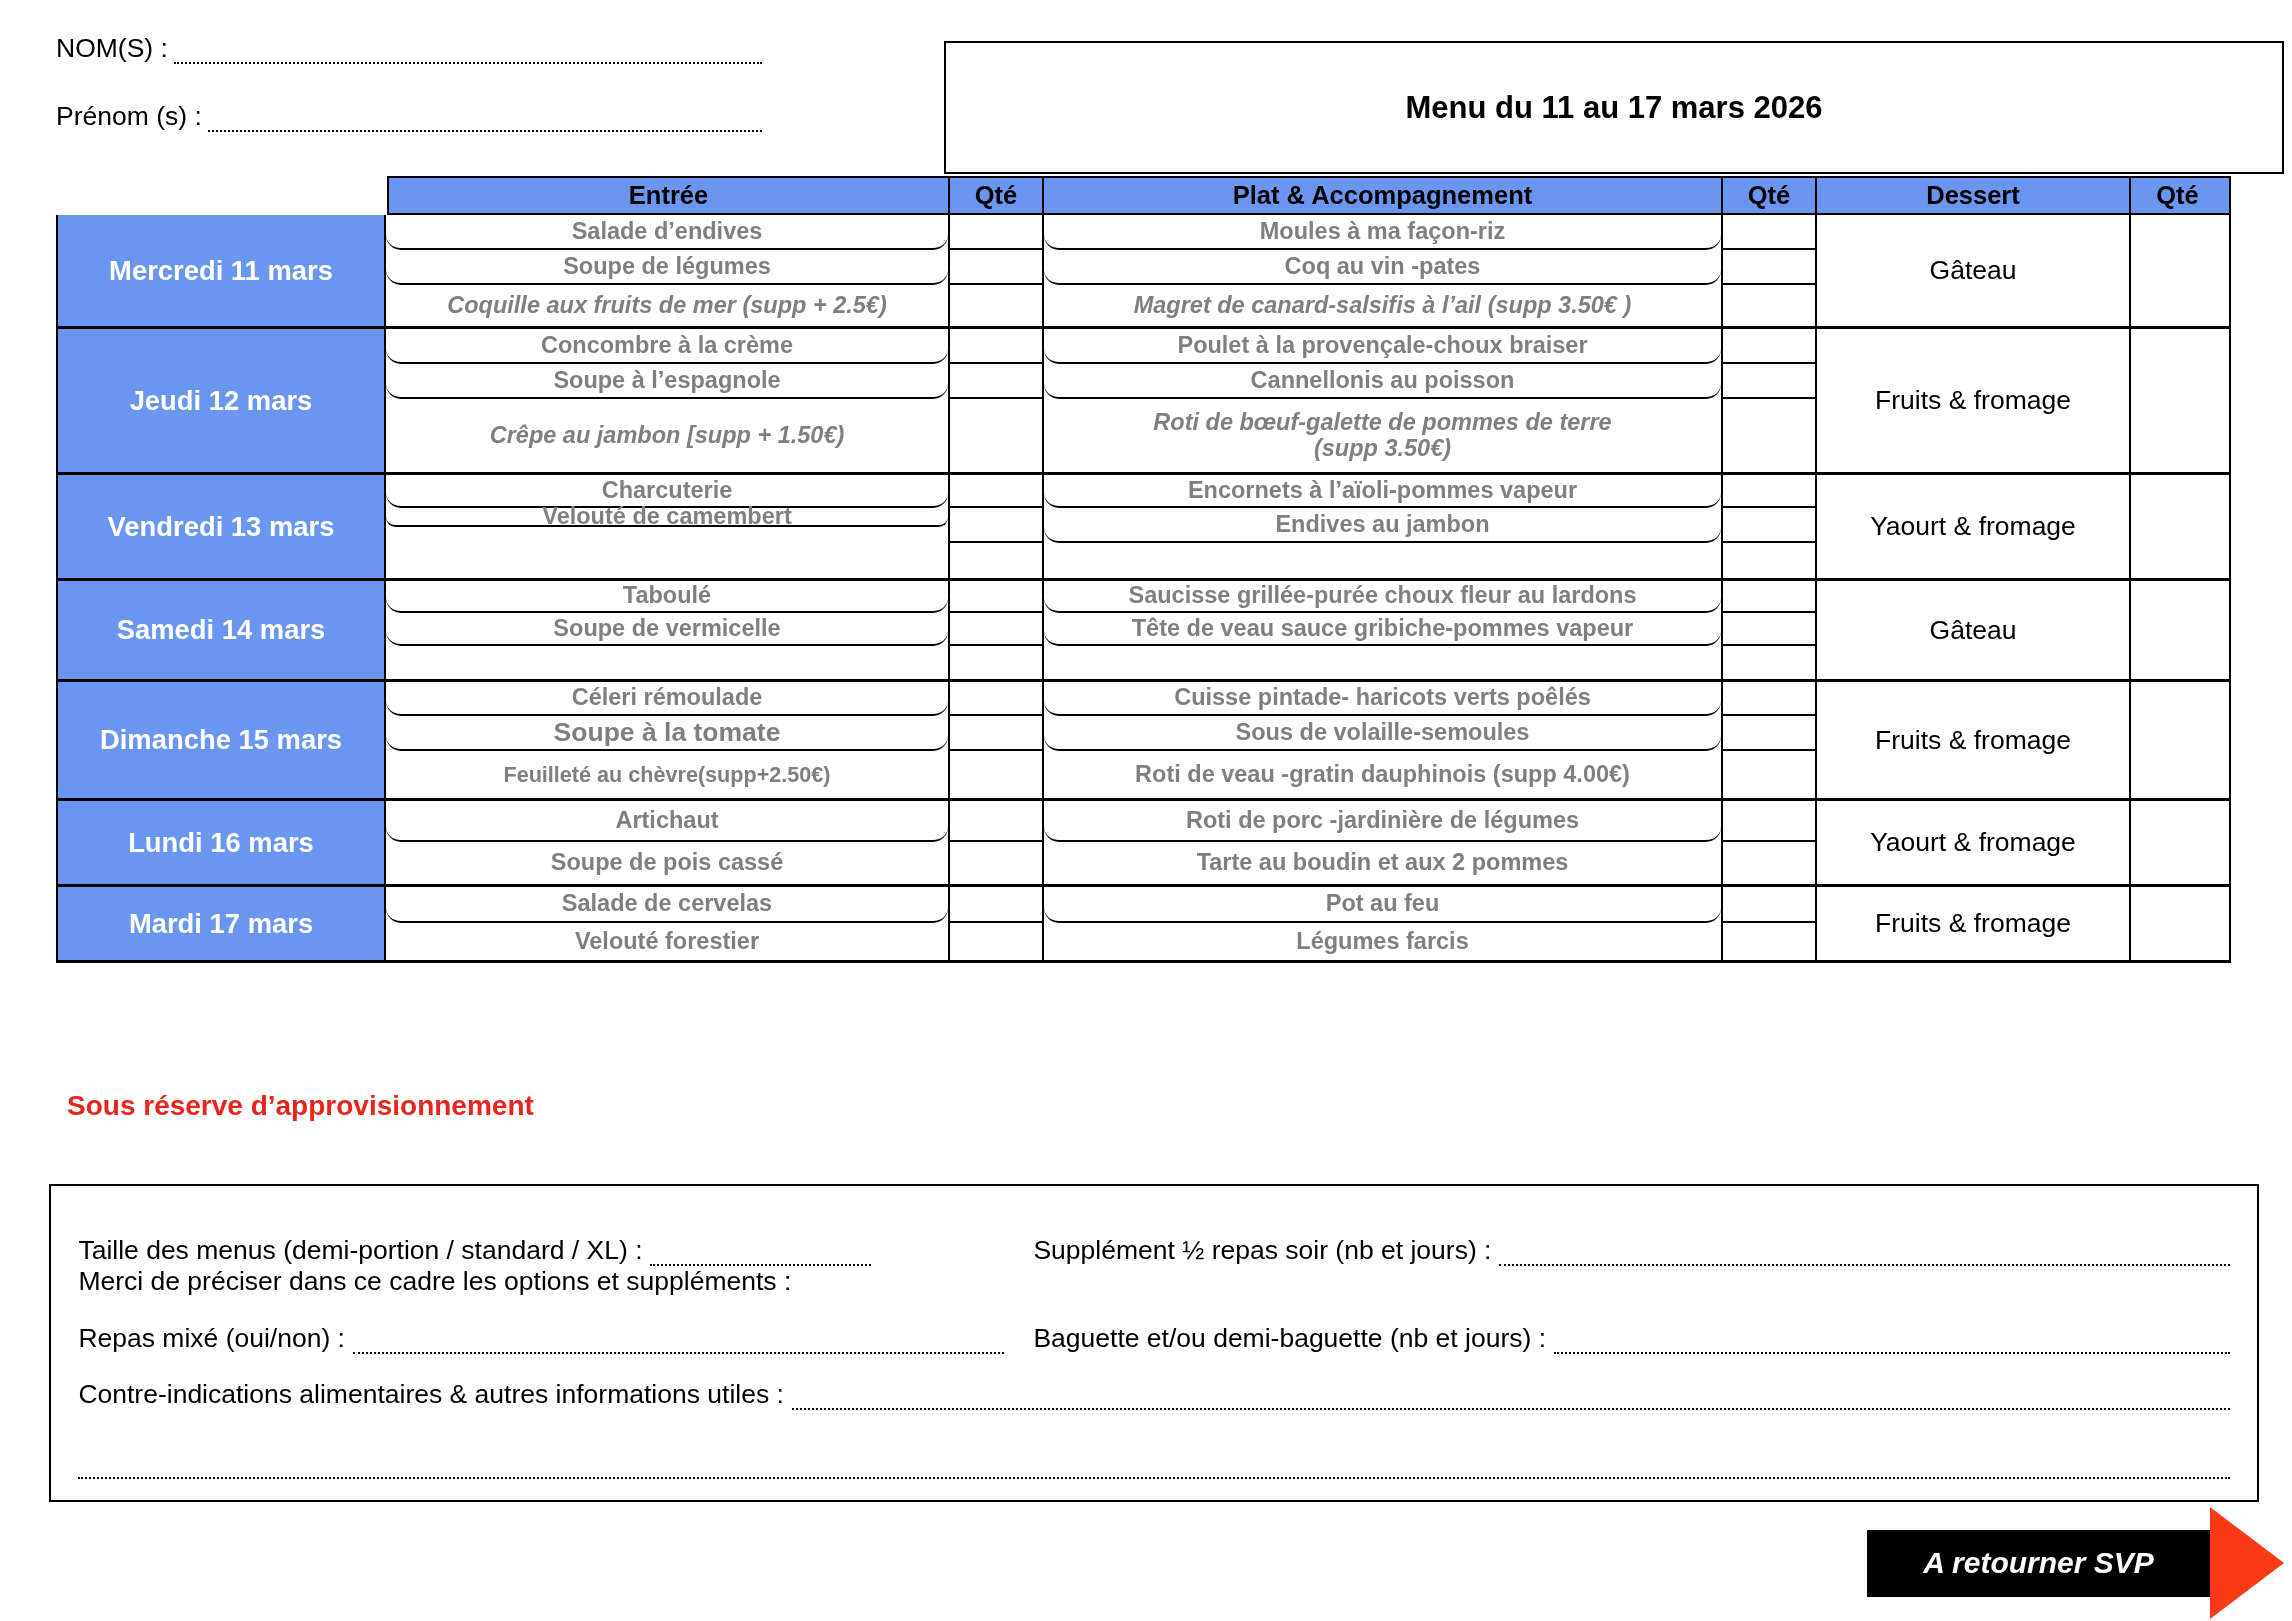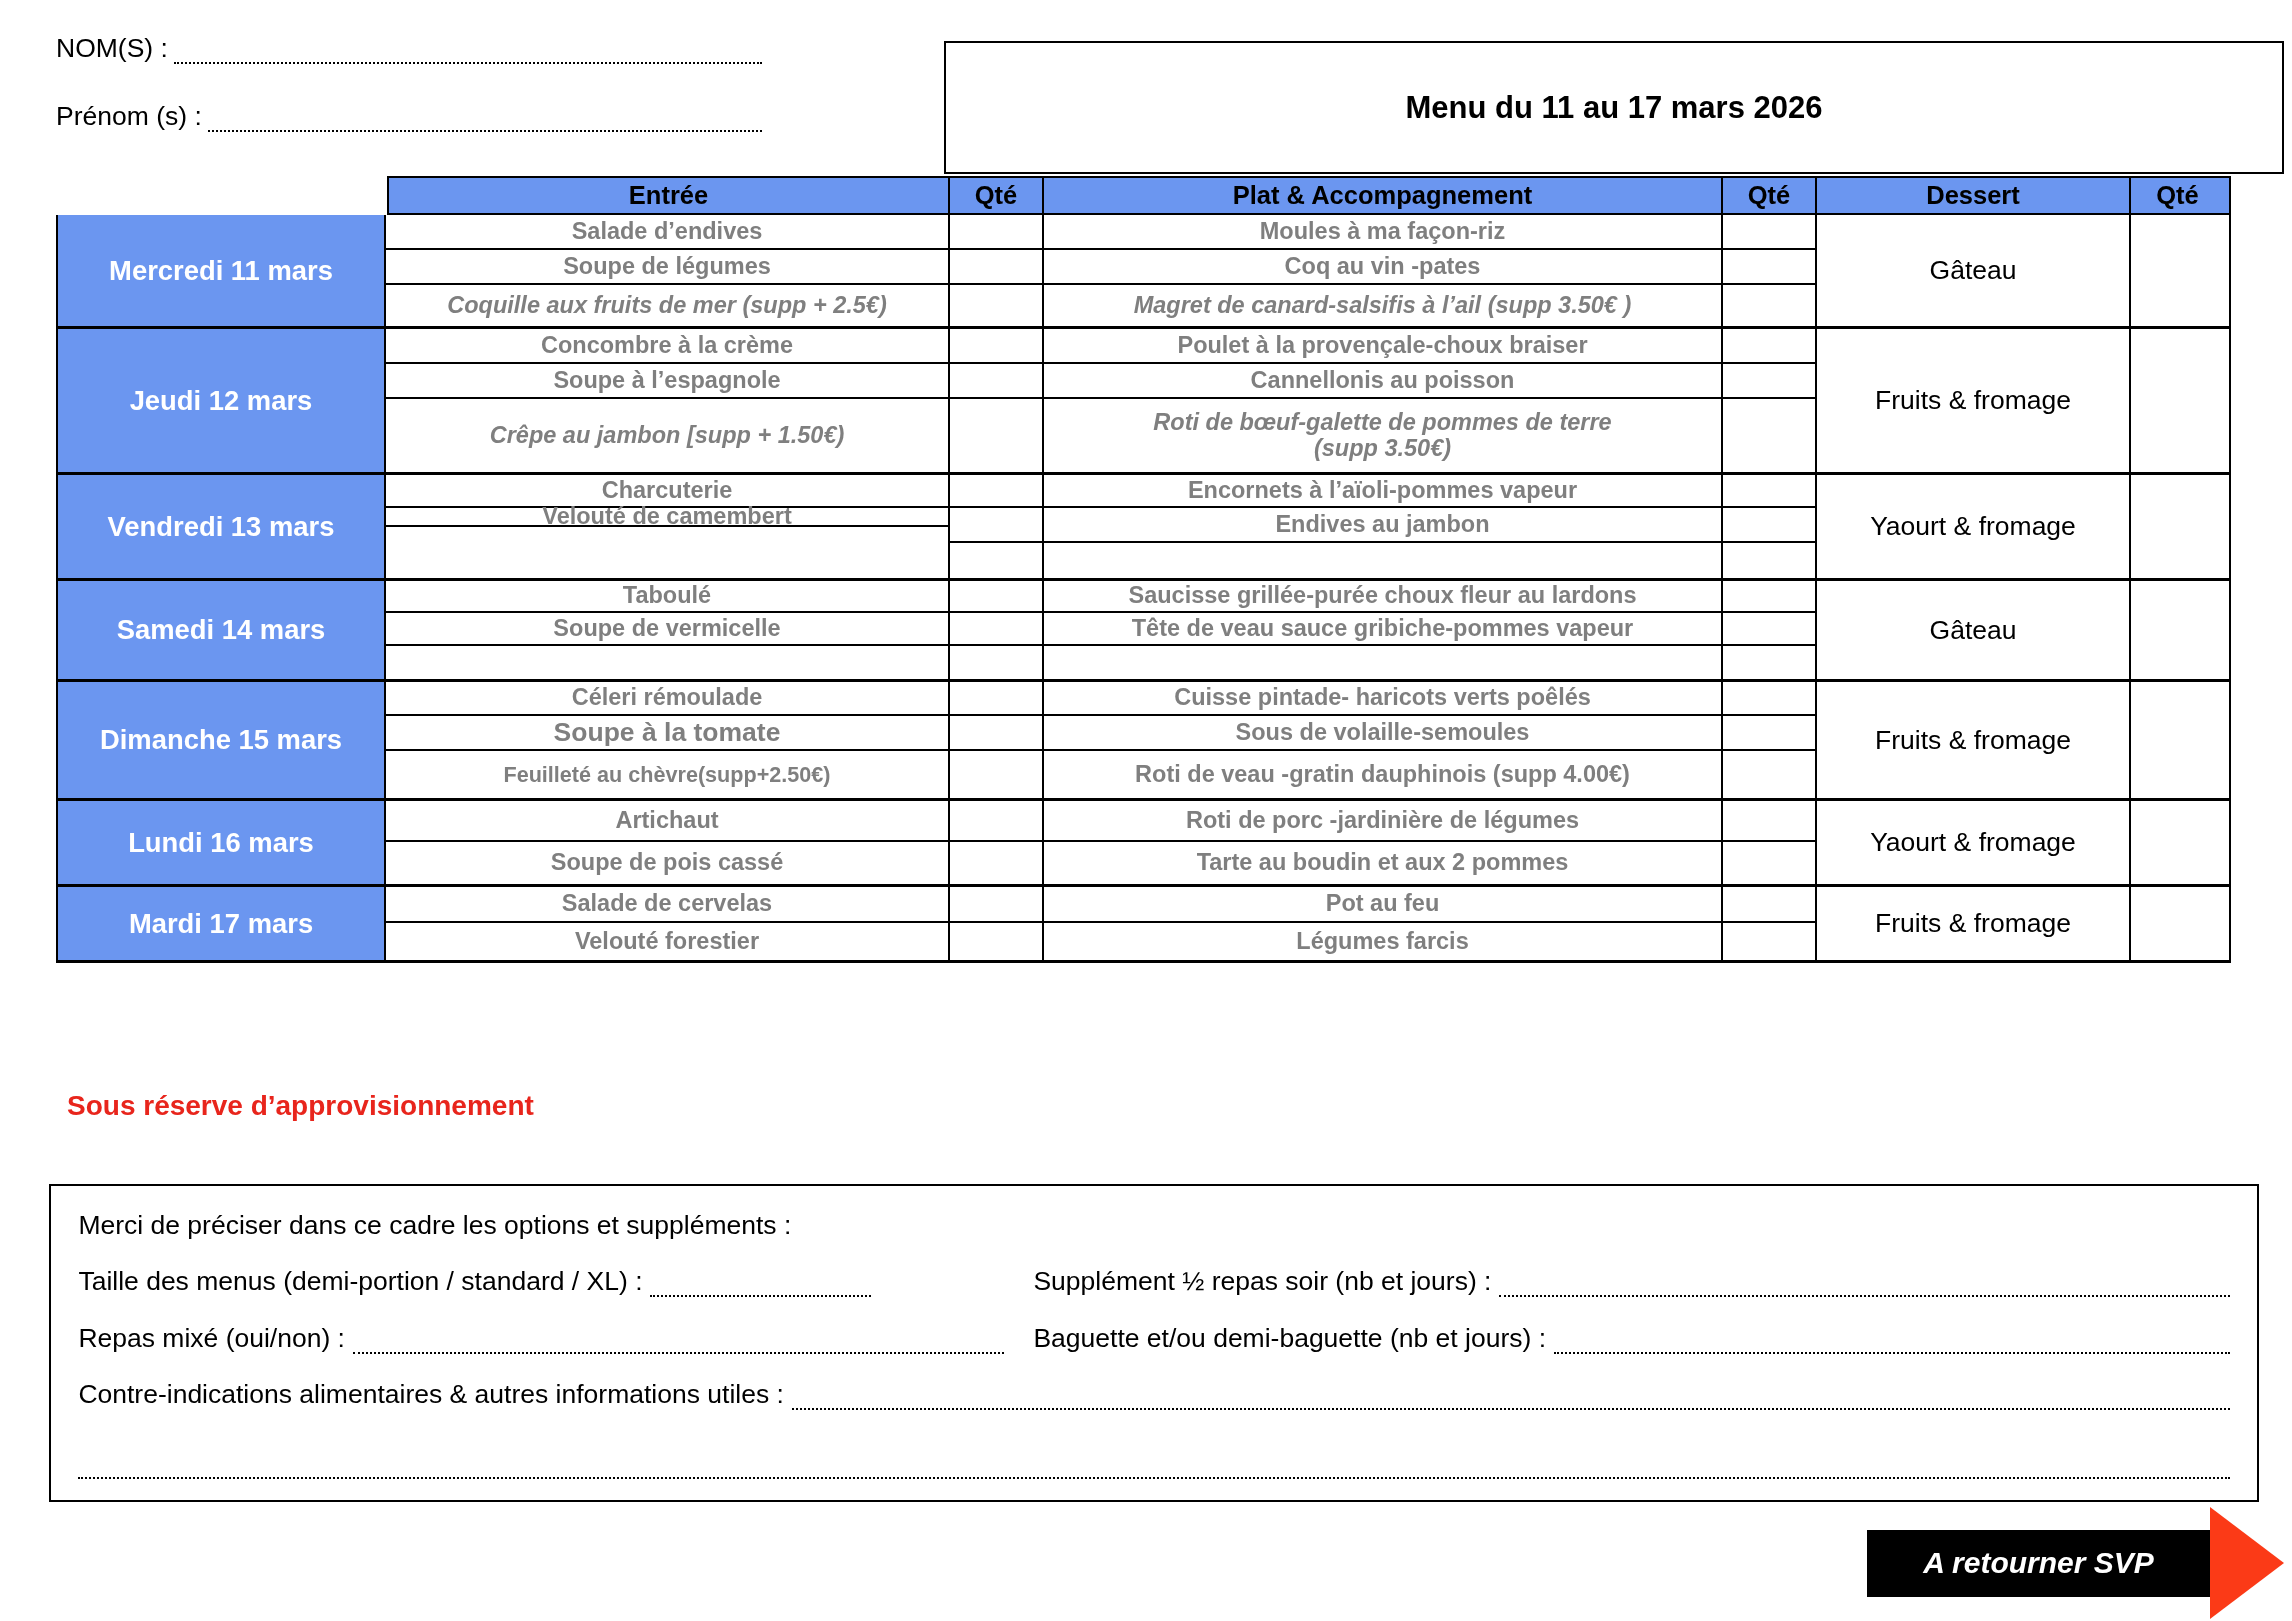--- a/index.html
+++ b/index.html
@@ -28,21 +28,21 @@
   .day-block{display:flex;border-left:2.9px solid #000;border-right:2.9px solid #000;border-bottom:3.9px solid #000;
     box-sizing:border-box;background:#fff;}
   .day-cell{width:328px;background:#6b96f0;color:#fff;font-weight:bold;font-size:27.4px;display:flex;
     align-items:center;justify-content:center;border-right:2.9px solid #000;box-sizing:border-box;text-align:center;}
   .col{display:flex;flex-direction:column;border-right:2.9px solid #000;box-sizing:border-box;}
   .entree-col{width:564px;}
   .qte-col{width:94px;}
   .plat-col{width:679px;}
   .cell{border-bottom:2.9px solid #000;box-sizing:border-box;display:flex;align-items:center;justify-content:center;}
   .col > .cell:last-child{border-bottom:none;}
-  .menu-cell{color:#7f7f7f;font-weight:bold;font-size:23.5px;text-align:center;line-height:1.1;}
+  .menu-cell{color:#7f7f7f;font-weight:bold;font-size:23.5px;text-align:center;line-height:1.1;border-radius:15px;}
   .italic{font-style:italic;}
   .dessert-cell{width:314px;border-right:2.9px solid #000;box-sizing:border-box;display:flex;align-items:center;
     justify-content:center;font-size:26.5px;text-align:center;}
   .qte-dessert{width:96px;box-sizing:border-box;}
 
   
   .reserve-note{position:absolute;left:67px;top:1090px;color:#e8251c;font-weight:bold;font-size:28px;}
 
   
   .options-box{position:absolute;left:49px;top:1184px;width:2210px;height:318px;border:2.9px solid #000;
@@ -266,33 +266,33 @@
       </div>
       <div class="dessert-cell">Fruits &amp; fromage</div>
       <div class="qte-dessert"></div>
     </div>
 
   </div>
 
   <div class="reserve-note">Sous réserve d’approvisionnement</div>
 
   <div class="options-box">
-    <div class="opt-row first">
-      <span class="opt-label">Merci de préciser dans ce cadre les options et suppléments :</span>
-    </div>
     <div class="opt-row">
       <span class="opt-left">
         <span class="opt-label">Taille des menus (demi-portion / standard / XL) :</span>
         <span class="dots-short"></span>
       </span>
       <span class="opt-right">
         <span class="opt-label">Supplément ½ repas soir (nb et jours)  :</span>
         <span class="dots-flex"></span>
       </span>
     </div>
+    <div class="opt-row first">
+      <span class="opt-label">Merci de préciser dans ce cadre les options et suppléments :</span>
+    </div>
     <div class="opt-row">
       <span class="opt-left">
         <span class="opt-label">Repas mixé (oui/non) :</span>
         <span class="dots-flex"></span>
       </span>
       <span class="opt-right">
         <span class="opt-label">Baguette et/ou demi-baguette (nb et jours) :</span>
         <span class="dots-flex"></span>
       </span>
     </div>

